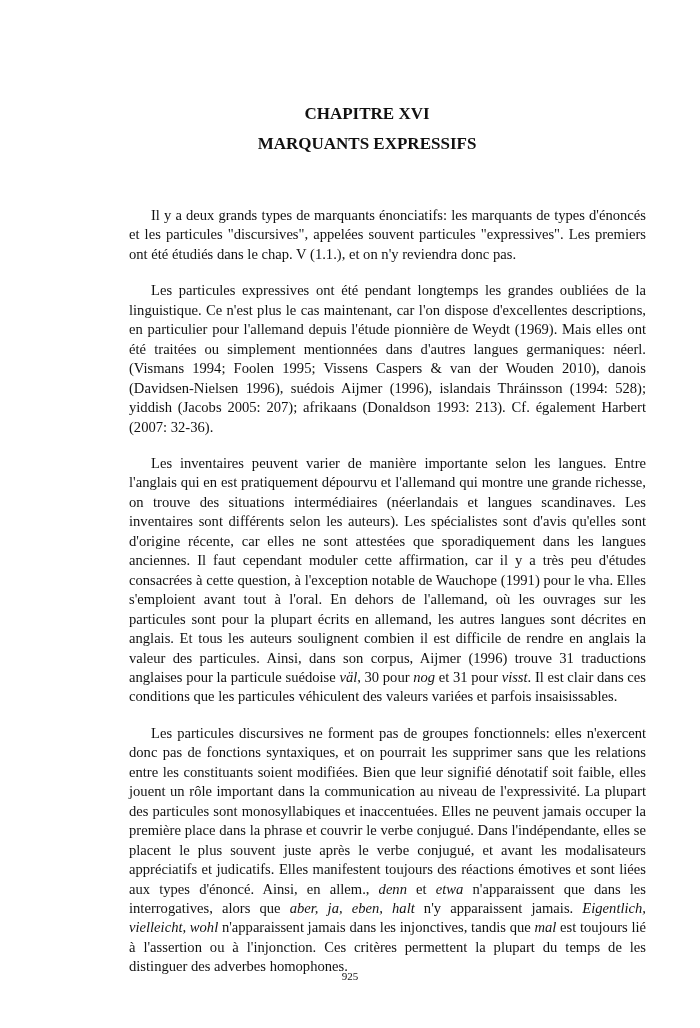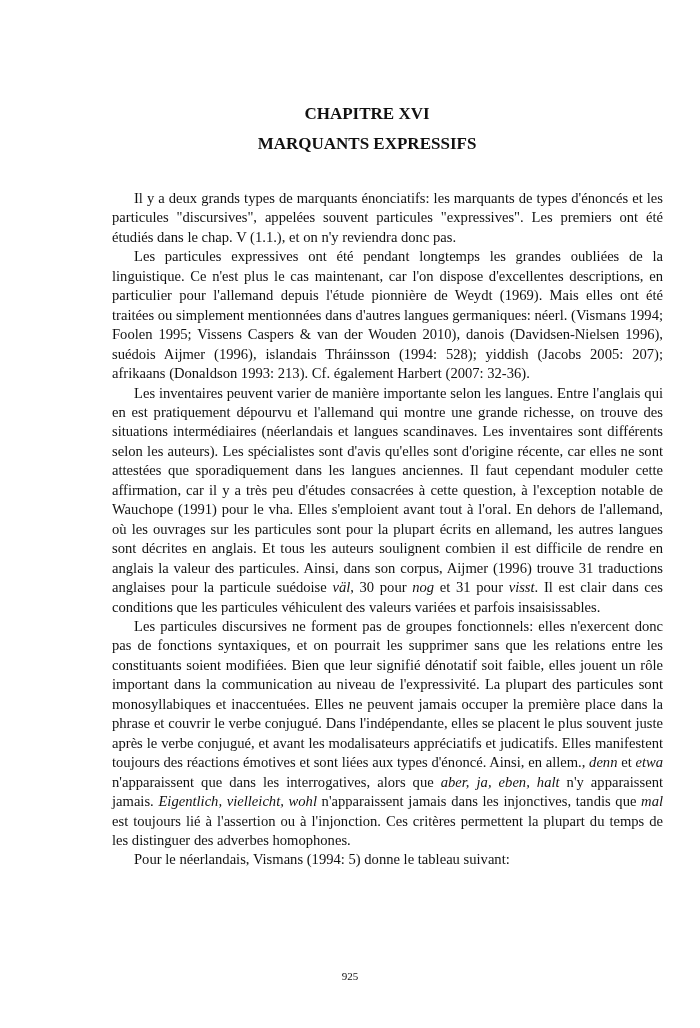--- a/index.html
+++ b/index.html
@@ -2,31 +2,30 @@
 <html><head>
 <meta charset="utf-8">
 <style>
   html, body { margin: 0; padding: 0; background: #ffffff; }
   body { width: 700px; height: 1028px; position: relative; overflow: hidden;
          font-family: "Liberation Serif", "DejaVu Serif", serif; color: #111; }
   .title { position: absolute; left: 0; width: 700px; text-align: center; font-weight: bold; font-size: 17px; margin: 0; }
   #t1 { top: 104px; left: 17px; }
   #t2 { top: 134px; left: 17px; }
   .body { position: absolute; left: 112px; top: 189px; width: 551px; font-size: 14.6px; line-height: 19.45px; }
-  .body p { margin: 0; text-indent: 22px; text-align: justify; }
+  .body p { margin: 17px; text-indent: 22px; text-align: justify; }
   .pagenum { position: absolute; top: 970px; left: 0; width: 700px; text-align: center; font-size: 11px; box-sizing: border-box; }
   i { }
 </style>
 </head>
 <body>
 
 <h1 class="title" id="t1">CHAPITRE XVI</h1>
 <h2 class="title" id="t2">MARQUANTS EXPRESSIFS</h2>
 
 <div class="body">
   <p><span>Il y a deux grands types de marquants énonciatifs: les marquants de types d'énoncés et les particules "discursives", appelées souvent particules "expressives". Les premiers ont été étudiés dans le chap. V (1.1.), et on n'y reviendra donc pas.</span></p>
   <p><span>Les particules expressives ont été pendant longtemps les grandes oubliées de la linguistique. Ce n'est plus le cas maintenant, car l'on dispose d'excellentes descriptions, en particulier pour l'allemand depuis l'étude pionnière de Weydt (1969). Mais elles ont été traitées ou simplement mentionnées dans d'autres langues germaniques: néerl. (Vismans 1994; Foolen 1995; Vissens Caspers &amp; van der Wouden 2010), danois (Davidsen-Nielsen 1996), suédois Aijmer (1996), islandais Thráinsson (1994: 528); yiddish (Jacobs 2005: 207); afrikaans (Donaldson 1993: 213). Cf. également Harbert (2007: 32-36).</span></p>
   <p><span>Les inventaires peuvent varier de manière importante selon les langues. Entre l'anglais qui en est pratiquement dépourvu et l'allemand qui montre une grande richesse, on trouve des situations intermédiaires (néerlandais et langues scandinaves. Les inventaires sont différents selon les auteurs). Les spécialistes sont d'avis qu'elles sont d'origine récente, car elles ne sont attestées que sporadiquement dans les langues anciennes. Il faut cependant moduler cette affirmation, car il y a très peu d'études consacrées à cette question, à l'exception notable de Wauchope (1991) pour le vha. Elles s'emploient avant tout à l'oral. En dehors de l'allemand, où les ouvrages sur les particules sont pour la plupart écrits en allemand, les autres langues sont décrites en anglais. Et tous les auteurs soulignent combien il est difficile de rendre en anglais la valeur des particules. Ainsi, dans son corpus, Aijmer (1996) trouve 31 traductions anglaises pour la particule suédoise </span><i>väl</i><span>, 30 pour </span><i>nog</i><span> et 31 pour </span><i>visst</i><span>. Il est clair dans ces conditions que les particules véhiculent des valeurs variées et parfois insaisissables.</span></p>
   <p><span>Les particules discursives ne forment pas de groupes fonctionnels: elles n'exercent donc pas de fonctions syntaxiques, et on pourrait les supprimer sans que les relations entre les constituants soient modifiées. Bien que leur signifié dénotatif soit faible, elles jouent un rôle important dans la communication au niveau de l'expressivité. La plupart des particules sont monosyllabiques et inaccentuées. Elles ne peuvent jamais occuper la première place dans la phrase et couvrir le verbe conjugué. Dans l'indépendante, elles se placent le plus souvent juste après le verbe conjugué, et avant les modalisateurs appréciatifs et judicatifs. Elles manifestent toujours des réactions émotives et sont liées aux types d'énoncé. Ainsi, en allem., </span><i>denn</i><span> et </span><i>etwa</i><span> n'apparaissent que dans les interrogatives, alors que </span><i>aber, ja, eben, halt</i><span> n'y apparaissent jamais. </span><i>Eigentlich, vielleicht, wohl</i><span> n'apparaissent jamais dans les injonctives, tandis que </span><i>mal</i><span> est toujours lié à l'assertion ou à l'injonction. Ces critères permettent la plupart du temps de les distinguer des adverbes homophones.</span></p>
-  <p><span>Pour le néerlandais, Vismans (1994: 5) donne le tableau suivant:</span></p>
 </div>
 
 <div class="pagenum">925</div>
 
 </body></html>

